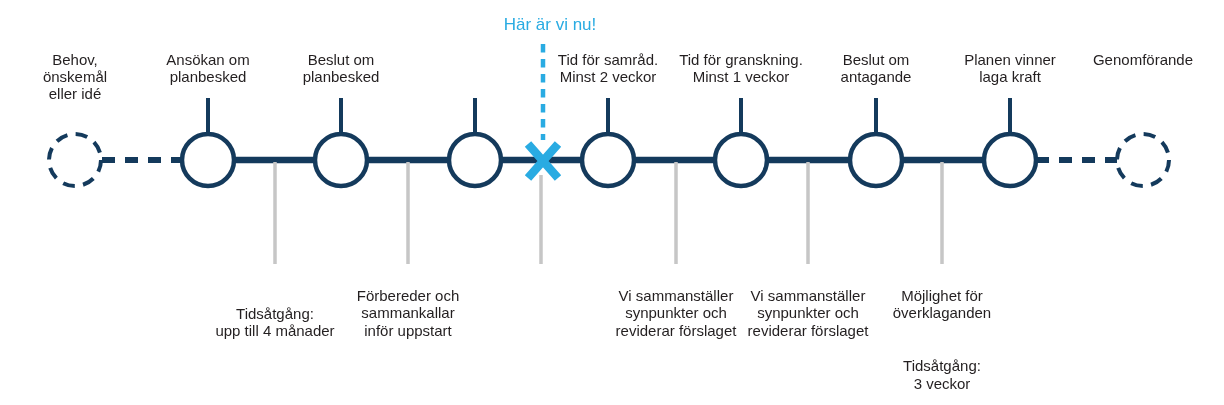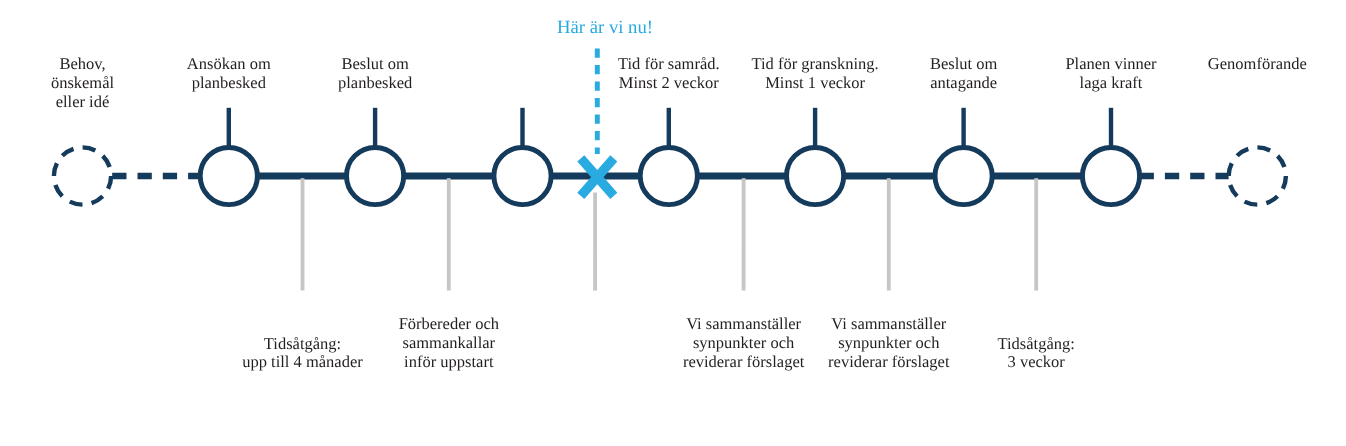--- a/index.html
+++ b/index.html
@@ -9,21 +9,21 @@
     --text: #231F20;
     --background: #FFFFFF;
   }
   * { margin: 0; padding: 0; box-sizing: border-box; }
   html, body { background: var(--background); }
   .canvas {
     position: relative;
     width: 1224px;
     height: 405px;
     background: var(--background);
-    font-family: Liberation Serif, serif;
+    font-family: Liberation Sans, sans-serif;
     color: var(--text);
     overflow: hidden;
   }
   .timeline-svg { position: absolute; left: 0; top: 0; }
 
   
   .navy-line       { stroke: var(--navy); }
   .main-line       { stroke-width: 6.5; }
   .dash-conn       { stroke-width: 6; stroke-dasharray: 13 10; }
   .gray-tick       { stroke: var(--tick-gray); stroke-width: 3.5; }
@@ -152,17 +152,19 @@
 reviderar förslaget</div>
   </div>
 
   <div class="activity" style="left:808px">
     <div>Vi sammanställer
 synpunkter och
 reviderar förslaget</div>
   </div>
 
   <div class="activity" style="left:942px">
+    <div>Möjlighet för
+överklaganden</div>
     <div class="activity-duration">Tidsåtgång:
 3 veckor</div>
   </div>
 
 </div>
 
 </body></html>

